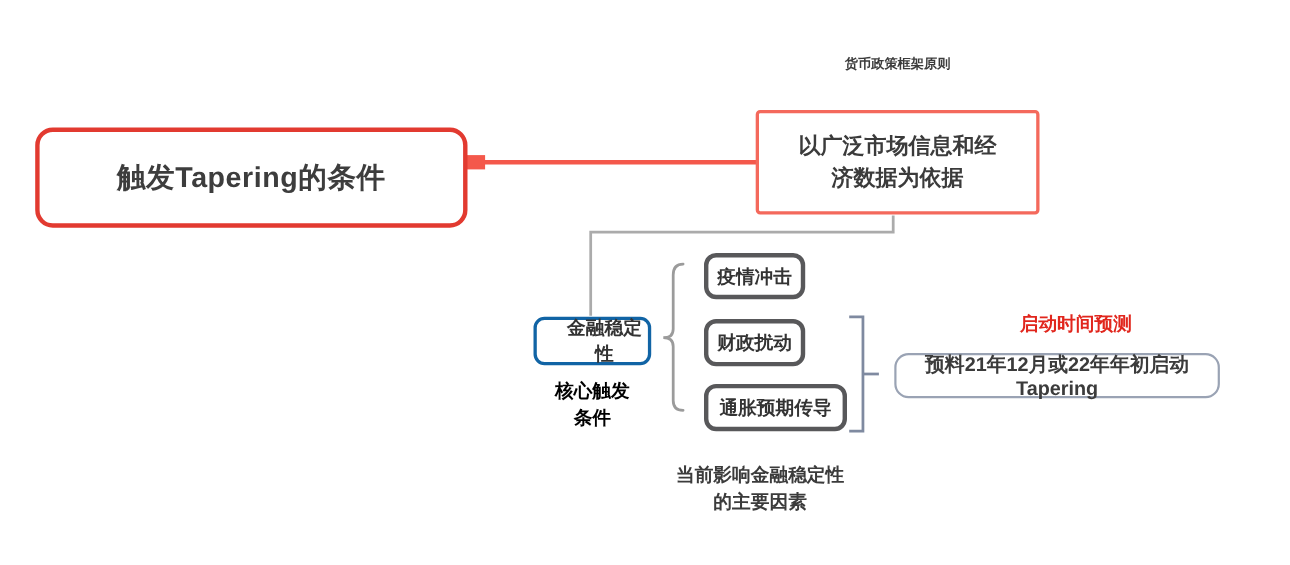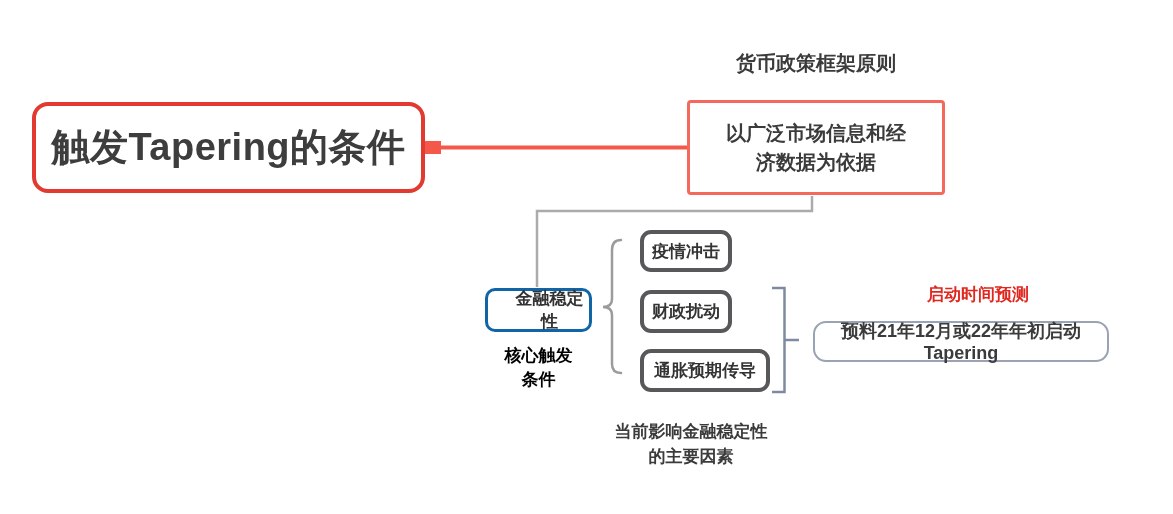--- a/index.html
+++ b/index.html
@@ -27,44 +27,44 @@
     box-sizing: border-box;
     background: #ffffff;
     display: flex;
     align-items: center;
     justify-content: center;
     text-align: center;
     color: #3b3b3b;
     white-space: pre-line;
   }
   .node-root {
-    left: 32px; top: 102px;
+    left: 32px; top: 116px;
     width: 393px; height: 91px;
     border: 4px solid var(--root-border, #e23a30);
     border-radius: 16px;
-    font-size: 38px;
+    font-size: 26px;
     font-weight: 800;
     letter-spacing: 0.5px;
     color: #3d3d3d;
   }
   .node-principle {
     left: 687px; top: 100px;
     width: 258px; height: 95px;
     border: 3px solid var(--principle-border, #f4695c);
     border-radius: 4px;
     font-size: 20px;
     font-weight: 700;
     line-height: 1.45;
   }
   .label-principle {
     position: absolute;
     left: 687px; top: 50px;
     width: 258px;
     text-align: center;
-    font-size: 20px;
+    font-size: 12px;
     font-weight: 700;
     color: #3b3b3b;
   }
   .node-stability {
     left: 485px; top: 288px;
     width: 107px; height: 44px;
     border: 3px solid var(--stability-border, #1164a5);
     border-radius: 10px;
     font-size: 17px;
     font-weight: 700;

